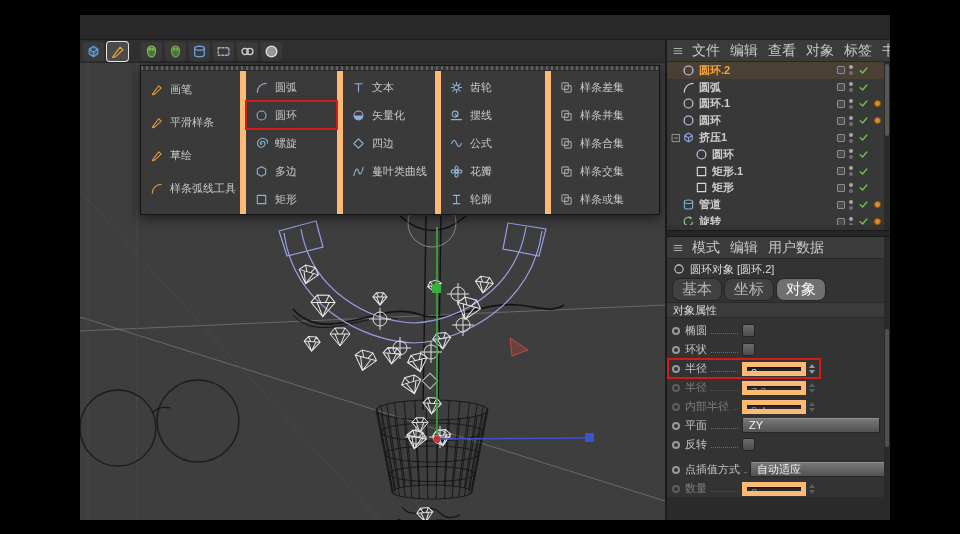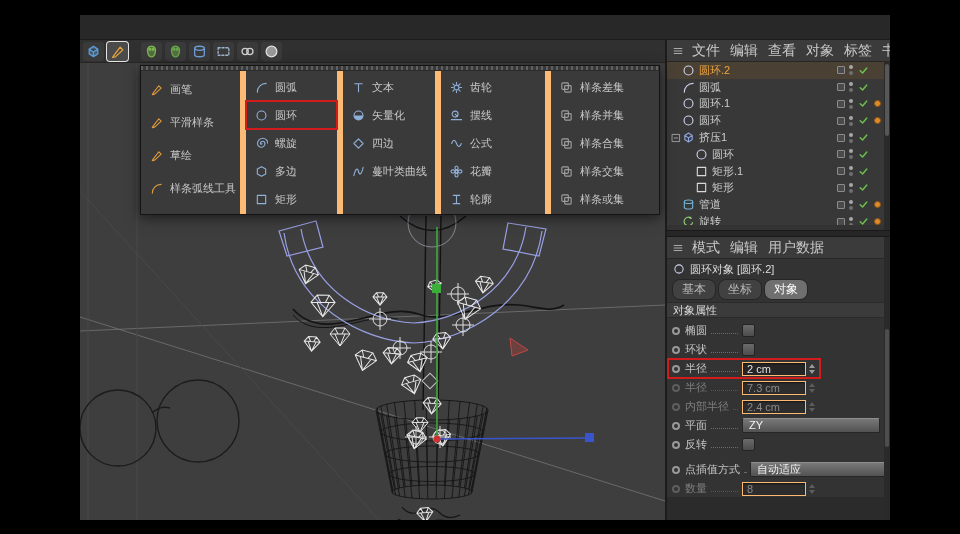--- a/index.html
+++ b/index.html
@@ -28,21 +28,21 @@
   .menu-col.c0 .icon{color:#e09a3a}
   .menu-col.c1 .icon,.menu-col.c2 .icon,.menu-col.c3 .icon{color:#8fb0d8}
   .menu-col.c4 .icon{color:#9f9f9f}
   .menu-item.hl{outline:2px solid #d21b1b;outline-offset:-1px;}
   
   .rpanel{position:absolute;left:585px;top:25px;width:225px;height:480px;background:#333;border-left:2px solid #1c1c1c;}
   .om-menubar,.am-menubar{position:absolute;left:0;right:0;height:22px;background:#3b3b3b;border-bottom:1px solid #272727;display:flex;align-items:center;padding-left:5px;}
   .om-menubar{top:0}.am-menubar{top:197px}
   .hamb{color:#aaa;margin-right:3px}
   .menu-word{color:#c9c9c9;font-size:14px;padding:0 5px;white-space:nowrap}
-  .om-list{position:absolute;left:0;top:22px;right:6px;height:163px;background:#383838;overflow:hidden;}
+  .om-list{position:absolute;left:0;top:22px;right:6px;height:163px;background:#383838;overflow:hidden;font-weight:bold;}
   .om-row{display:flex;align-items:center;height:16.8px;padding-left:3px;font-size:11px;color:#cccccc;}
   .om-row.selected{background:#4a4134;}
   .om-row.selected .om-label{color:#f0a43c;}
   .om-exp{width:11px;display:flex;justify-content:center;color:#a8a8a8;flex:none}
   .om-ind{width:13px;flex:none}
   .om-icon{width:15px;margin-right:3px;flex:none}
   .om-label{flex:1;white-space:nowrap;overflow:hidden;}
   .om-right{display:flex;align-items:center;gap:3px;padding-right:2px;flex:none}
   .state-sq{width:8px;height:8px;border:1px solid #8c8c8c;border-radius:1px;background:#4a4a4a;display:block}
   .dots{display:flex;flex-direction:column;gap:2px;align-items:center;width:6px}
@@ -51,35 +51,35 @@
   .om-check{color:#6cc14e;width:12px}
   .om-tag{width:10px;display:flex;justify-content:center}
   .om-tag i{width:7px;height:7px;border-radius:50%;background:#e08a2a;border:1px solid #8a5516;display:block}
   .om-tag.empty i{visibility:hidden}
   .om-scroll{position:absolute;right:0;top:22px;width:6px;height:168px;background:#2a2a2a;}
   .om-scroll .thumb{position:absolute;left:1px;right:1px;top:2px;height:72px;background:#575757;border-radius:2px;}
   .splitter{position:absolute;left:0;right:0;top:190px;height:7px;background:#262626;border-top:1px solid #191919;border-bottom:1px solid #191919;}
   .am-title{position:absolute;left:0;right:6px;top:219px;height:20px;display:flex;align-items:center;gap:5px;padding-left:6px;color:#dedede;font-size:11px;}
   .am-title .icon{color:#cfd4ec}
   .am-subtabs{position:absolute;left:0;right:6px;top:239px;height:21px;display:flex;align-items:center;gap:2px;padding-left:5px;}
-  .subtab{font-size:12px;color:#b8b8b8;background:#414141;border:1px solid #252525;border-radius:8px;padding:1px 9px;white-space:nowrap}
+  .subtab{font-size:15px;color:#b8b8b8;background:#414141;border:1px solid #252525;border-radius:8px;padding:1px 9px;white-space:nowrap}
   .subtab.active{background:#6f6f6f;color:#fff;}
   .am-section{position:absolute;left:0;right:6px;top:262px;height:16px;background:#3b3b3b;color:#dcdcdc;font-size:11px;display:flex;align-items:center;padding-left:6px;border-top:1px solid #2a2a2a;border-bottom:1px solid #2a2a2a;}
   .am-rows{position:absolute;left:0;top:281px;right:6px;}
   .ar-row{display:flex;align-items:center;height:19px;padding:0 4px 0 5px;font-size:11px;color:#c4c4c4;position:relative;}
   .ar-row.gap{margin-top:6px}
   .ar-toggle{width:8px;height:8px;border:2px solid #999;border-radius:50%;margin-right:5px;flex:none;}
   .ar-label{white-space:nowrap}
   .ar-leader{flex:1;margin:0 4px;border-bottom:1px dotted #6b6b6b;height:7px;min-width:2px;}
   .ar-ctrl{flex:none;width:138px;display:flex;align-items:center;}
   .ar-row.disabled{color:#7e7e7e}
   .ar-row.disabled .ar-toggle{border-color:#5e5e5e}
   .ar-row.disabled .ar-leader{border-bottom-color:#555}
   .cb{width:13px;height:13px;background:linear-gradient(#6b6b6b,#4c4c4c);border:1px solid #232323;border-radius:2px;display:block}
-  .field{width:64px;height:14px;background:#252525;border:1px solid #fdba74;color:#e0e0e0;font-size:11px;line-height:12px;padding-left:4px;box-shadow:inset 0 1px 2px #141414;white-space:nowrap;overflow:hidden}
+  .field{width:64px;height:14px;background:#252525;border:5px solid #fdba74;color:#e0e0e0;font-size:11px;line-height:12px;padding-left:4px;box-shadow:inset 0 1px 2px #141414;white-space:nowrap;overflow:hidden}
   .ar-row.disabled .field{background:#2d2d2d;color:#8a8a8a;}
   .spin{display:flex;flex-direction:column;gap:2px;margin-left:3px;}
   .spin i{display:block;width:0;height:0;border-left:3.5px solid transparent;border-right:3.5px solid transparent;}
   .spin .up{border-bottom:4px solid #9a9a9a}
   .spin .dn{border-top:4px solid #9a9a9a}
   .ar-row.disabled .spin .up{border-bottom-color:#5c5c5c}
   .ar-row.disabled .spin .dn{border-top-color:#5c5c5c}
   .dd{width:100%;height:15px;background:linear-gradient(#787878,#525252);border:1px solid #262626;border-top-color:#8f8f8f;border-radius:2px;color:#f2f2f2;font-size:11px;line-height:13px;padding-left:6px;white-space:nowrap;overflow:hidden}
   .ar-row.hl::after{content:"";position:absolute;left:0;top:-1px;bottom:-1px;width:150px;border:2px solid #d21b1b;pointer-events:none;}
   .am-scroll{position:absolute;right:0;top:197px;width:6px;bottom:0;background:#2a2a2a;}

